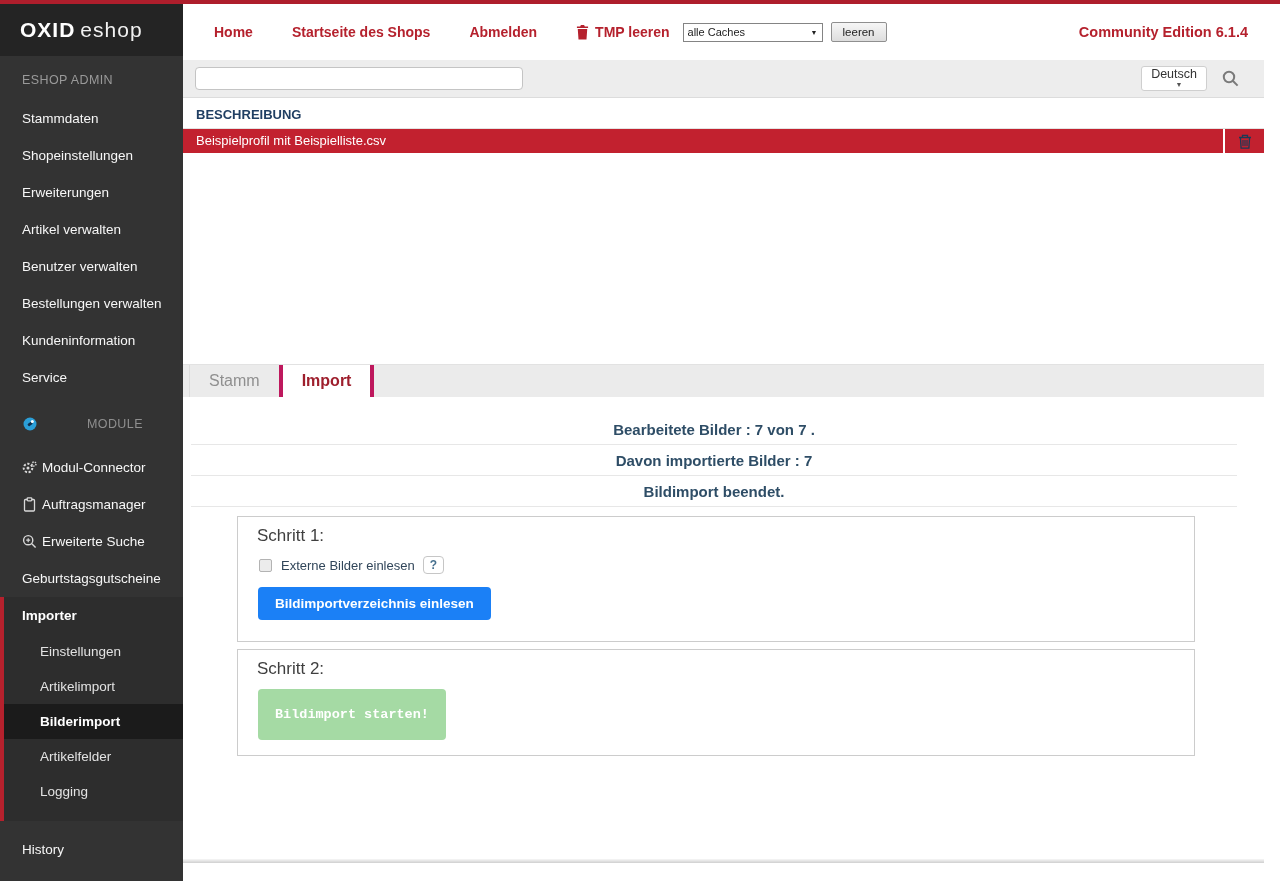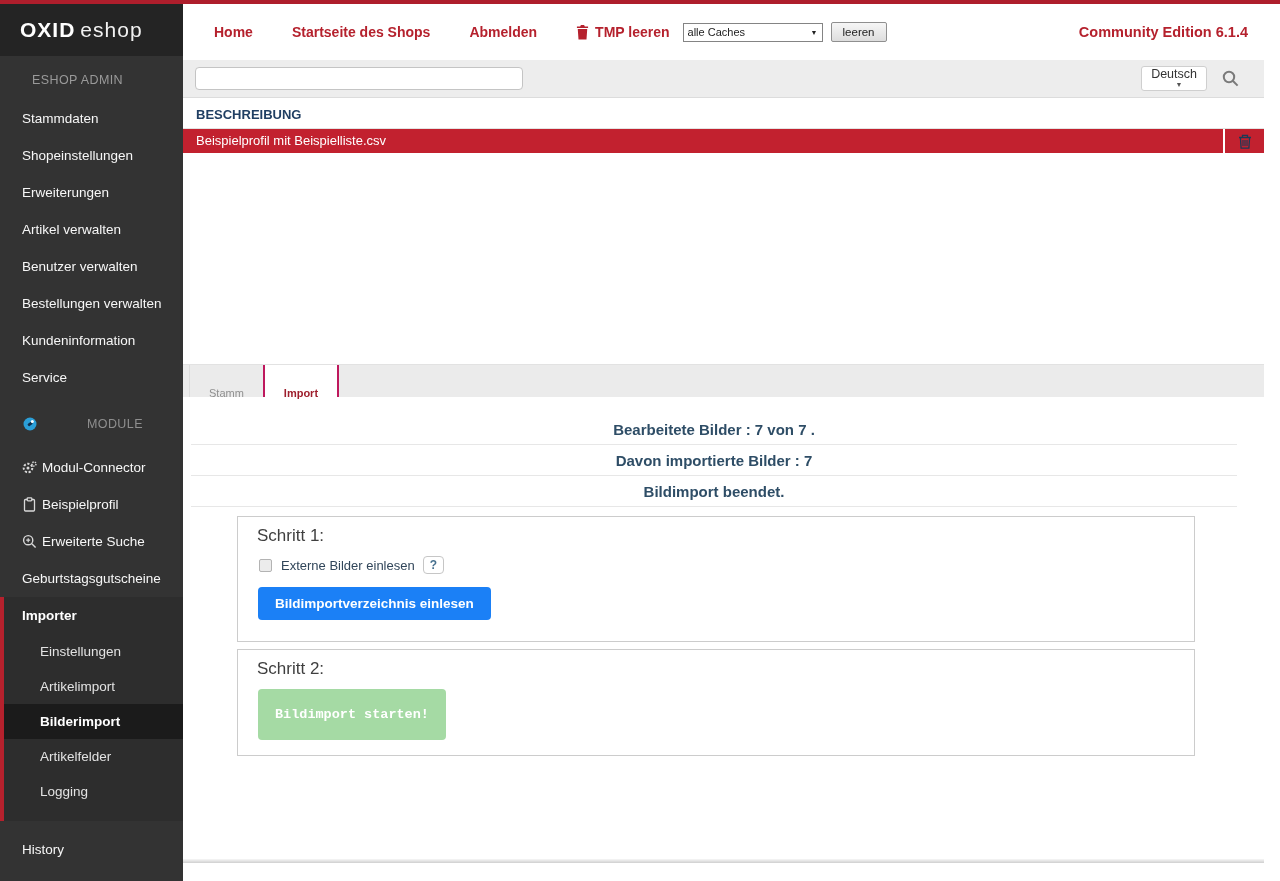--- a/index.html
+++ b/index.html
@@ -7,21 +7,21 @@
   body { font-family:"Liberation Sans","DejaVu Sans",sans-serif; }
   #page { position:relative; width:1280px; height:881px; overflow:hidden; background:#fff; }
 
   .top-strip { position:absolute; left:0; top:0; width:1280px; height:4px; background:#ae1e2c; }
 
   
   .sidebar { position:absolute; left:0; top:4px; width:183px; height:877px; background:#333333; overflow:hidden; }
   .logo { height:52px; background:#242424; display:flex; align-items:center; padding-left:20px; }
   .logo-bold { color:#fff; font-weight:bold; font-size:21px; letter-spacing:1px; }
   .logo-light { color:#f2f2f2; font-weight:300; font-size:21px; margin-left:5px; letter-spacing:1px; }
-  .sb-label { margin-top:14px; height:20px; line-height:20px; padding-left:32px; color:#9a9a9a; font-size:12.5px; letter-spacing:.4px; }
+  .sb-label { margin-top:14px; height:20px; line-height:20px; padding-left:22px; color:#9a9a9a; font-size:12.5px; letter-spacing:.4px; }
   .sb-item { height:37px; line-height:37px; padding-left:22px; color:#f7f7f7; font-size:13.5px; cursor:pointer; white-space:nowrap; }
   .sb-gap10 { height:10px; } .sb-gap14 { height:14px; } .sb-gap11 { height:11px; }
   .sb-module-label { height:28px; display:flex; align-items:center; padding-left:22px; color:#8f8f8f; font-size:12.5px; letter-spacing:.4px;gap:44px; }
   .sb-module-label .mi { margin-right:6px; display:inline-flex; }
   .sb-item.mod { display:flex; align-items:center; }
   .mi { width:15px; height:15px; margin-right:5px; display:inline-flex; align-items:center; justify-content:center; color:#d9d9d9; flex:0 0 auto; }
   .importer-block { background:#2d2d2d; border-left:4px solid #b5212d; padding-bottom:12px; }
   .importer-block .sb-item { padding-left:18px; }
   .sb-item.parent-active { color:#fff; font-weight:bold; }
   .sb-sub { height:35px; line-height:35px; padding-left:36px !important; color:#e2e2e2; font-size:13.5px; cursor:pointer; }
@@ -61,21 +61,21 @@
 
   .list-header { padding:9px 13px 6px; font-weight:bold; font-size:13px; color:#203f63; border-bottom:1px solid #e3e3e3; }
   .list-row { height:24px; display:flex; background:#fff; cursor:pointer; }
   .row-main { flex:1; background:#c2212f; color:#fff; font-size:13px; line-height:24px; padding-left:13px; }
   .row-sep { width:2px; background:#fff; }
   .row-trash { width:39px; background:#c2212f; display:flex; align-items:center; justify-content:center; color:#1d3a56; cursor:pointer; }
 
   .mid-spacer { height:211px; background:#fff; }
 
   .tabbar { height:33px; background:#ebebeb; border-top:1px solid #e2e2e2; display:flex; padding-left:6px; }
-  .tab { padding:12px 19px; line-height:32px; font-size:11px; color:#8f8f8f; cursor:pointer; border-right:2px solid #be185d; }
+  .tab { padding:0 19px; line-height:32px; font-size:16px; color:#8f8f8f; cursor:pointer; border-right:4px solid #be185d; }
   .tab:first-child { border-left:1px solid #dcdcdc; }
   .tab.active { background:#fff; color:#9e1f2d; font-weight:600; }
 
   .messages { margin:17px 27px 0 8px; }
   .msg-row { height:31px; line-height:31px; text-align:center; font-weight:bold; font-size:15px; color:#2e4d66;
              border-bottom:1px solid #e7e7e7; }
 
   .stepbox { margin:9px 69px 0 54px; border:1px solid #cccccc; background:#fff; padding:9px 19px 21px; }
   .stepbox.box2 { margin-top:7px; padding-bottom:15px; }
   .step-title { font-size:17px; color:#3f3f3f; margin-bottom:10px; }
@@ -134,21 +134,21 @@
       </span>
       <span>Modul-Connector</span>
     </div>
     <div class="sb-item mod">
       <span class="mi">
         <svg width="13" height="15" viewBox="0 0 13 15" fill="none" stroke="#d9d9d9" stroke-width="1.3">
             <rect x="1.5" y="2.5" width="10" height="11.5" rx="1"></rect>
             <rect x="4.2" y="0.8" width="4.6" height="3" rx="0.8" fill="#333"></rect>
           </svg>
       </span>
-      <span>Beispielprofil</span>
+      <span>Auftragsmanager</span>
     </div>
     <div class="sb-item mod">
       <span class="mi">
         <svg width="15" height="15" viewBox="0 0 15 15" fill="none" stroke="#d9d9d9" stroke-width="1.4">
             <circle cx="6.2" cy="6.2" r="4.6"></circle>
             <path d="M9.8 9.8 L13.6 13.6"></path>
             <path d="M6.2 4.2v4M4.2 6.2h4" stroke-width="1.2"></path>
           </svg>
       </span>
       <span>Erweiterte Suche</span>

